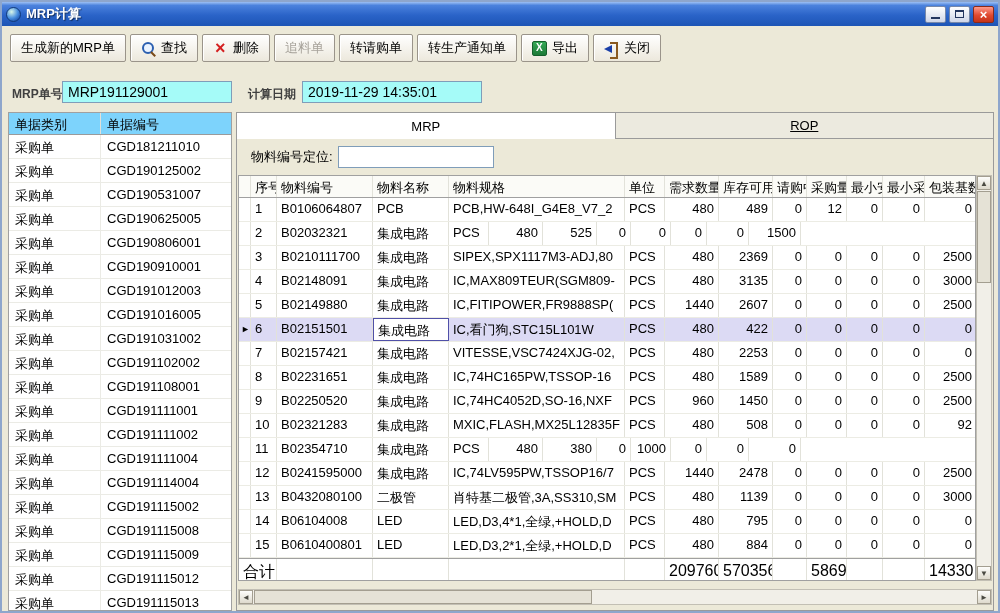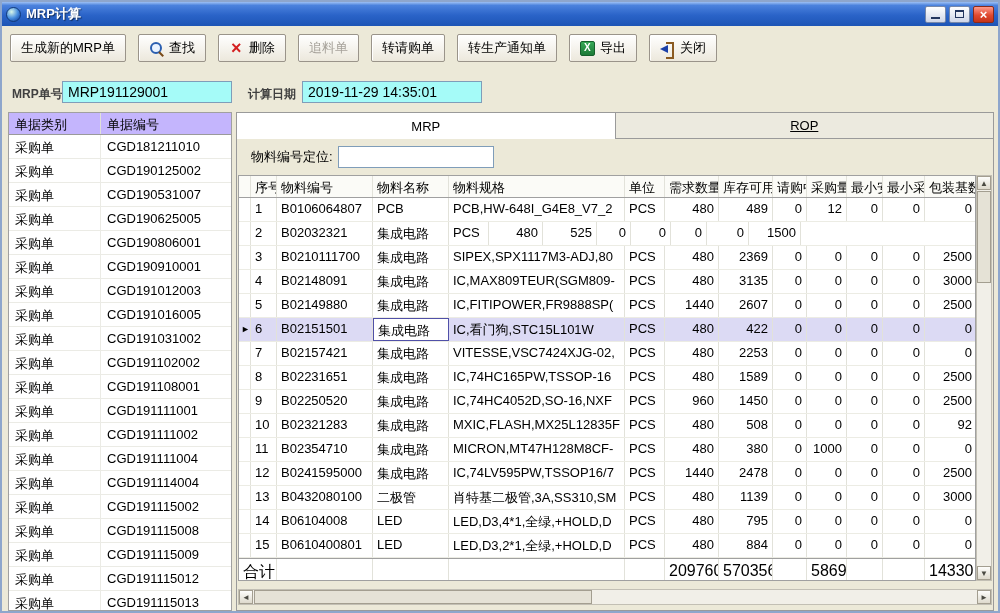--- a/index.html
+++ b/index.html
@@ -15,21 +15,21 @@
   .title-text { color:#fff; font-weight:bold; font-size:13px; text-shadow:1px 1px 1px rgba(0,0,0,.55); }
   .win-controls { margin-left:auto; display:flex; gap:3px; }
   .win-btn { width:21px; height:17px; display:flex; align-items:center; justify-content:center;
     background:linear-gradient(#ffffff,#cfd6e8); border:1px solid #7688aa; border-radius:2px; cursor:pointer; }
   .win-btn.close { background:linear-gradient(#ff9a8a,#e0492f 55%,#c43318); border-color:#8a2a1a; }
   .glyph-min { width:9px; height:2px; background:#23355e; margin-top:8px; }
   .glyph-max { width:9px; height:8px; border:1px solid #23355e; border-top:2px solid #23355e; }
   .glyph-close::before { content:"×"; color:#fff; font-weight:bold; font-size:13px; line-height:1; }
 
   
-  .toolbar { position:absolute; left:8px; top:32px; display:flex; gap:12px; }
+  .toolbar { position:absolute; left:8px; top:32px; display:flex; gap:4px; }
   .tb-btn { height:28px; padding:0 10px; display:inline-flex; align-items:center; gap:5px; font-size:13px; color:#000;
     background:linear-gradient(#ffffff,#ece8dc); border:1px solid #9a948a; border-radius:2px; cursor:pointer;
     box-shadow:inset 1px 1px 0 #fff; white-space:nowrap; }
   .tb-btn.disabled { color:#a6a29a; }
   .ic { display:inline-block; position:relative; width:15px; height:15px; flex:none; }
   .ic-search::before { content:""; position:absolute; left:1px; top:1px; width:8px; height:8px;
     border:2px solid #2b5fb0; border-radius:50%; background:#eaf3ff; }
   .ic-search::after { content:""; position:absolute; left:10px; top:10px; width:6px; height:2px;
     background:#7a4a18; transform:rotate(45deg); transform-origin:left center; }
   .ic-del::before { content:"×"; position:absolute; left:2px; top:-3px; color:#d42020; font-weight:bold; font-size:18px; }
@@ -43,21 +43,21 @@
   
   .fld-label { position:absolute; color:#404040; font-weight:bold; font-size:12px; }
   .lbl-mrp  { left:10px;  top:84px; }
   .lbl-date { left:246px; top:84px; }
   .fld-input { position:absolute; height:22px; background:#a5fbf8; border:1px solid #7f9db9; font-size:14px; padding:1px 5px; color:#000; }
   .input-mrp  { left:60px;  top:79px; width:170px; }
   .input-date { left:300px; top:79px; width:180px; }
 
   
   .left-panel { position:absolute; left:6px; top:110px; width:224px; bottom:0; background:#fff; border:1px solid #a0a0a0; overflow:hidden; }
-  .lheader { display:flex; height:22px; border-bottom:1px solid #9a9a9a; font-size:13px; background:#c4b5fd; }
+  .lheader { display:flex; height:22px; border-bottom:1px solid #9a9a9a; font-size:13px; background:#7dd3fc; }
   .lh1 { width:92px; padding:3px 6px; border-right:1px solid #e0e0da; }
   .lh2 { flex:1; padding:3px 6px; }
   .lrow { display:flex; height:24px; font-size:13px; border-bottom:1px solid #ebebe5; cursor:default; }
   .lc1 { width:92px; padding:4px 6px; border-right:1px solid #ebebe5; white-space:nowrap; overflow:hidden; }
   .lc2 { flex:1; padding:4px 6px; white-space:nowrap; overflow:hidden; }
 
   
   .right-panel { position:absolute; left:234px; top:110px; width:758px; bottom:0; }
   .tabstrip { display:flex; height:27px; }
   .tab { flex:1; display:flex; align-items:center; justify-content:center; font-size:13px; cursor:pointer;
@@ -419,21 +419,20 @@
               <div class="gc w9 num">0</div>
               <div class="gc w10 num">0</div>
               <div class="gc w11 num">0</div>
               <div class="gc w12 num">92</div>
             </div>
             <div class="grow">
               <div class="gc w0 indc"></div>
               <div class="gc w1">11</div>
               <div class="gc w2">B02354710</div>
               <div class="gc w3">集成电路</div>
-              <div class="gc w4">MICRON,MT47H128M8CF-</div>
               <div class="gc w5">PCS</div>
               <div class="gc w6 num">480</div>
               <div class="gc w7 num">380</div>
               <div class="gc w8 num">0</div>
               <div class="gc w9 num">1000</div>
               <div class="gc w10 num">0</div>
               <div class="gc w11 num">0</div>
               <div class="gc w12 num">0</div>
             </div>
             <div class="grow">

